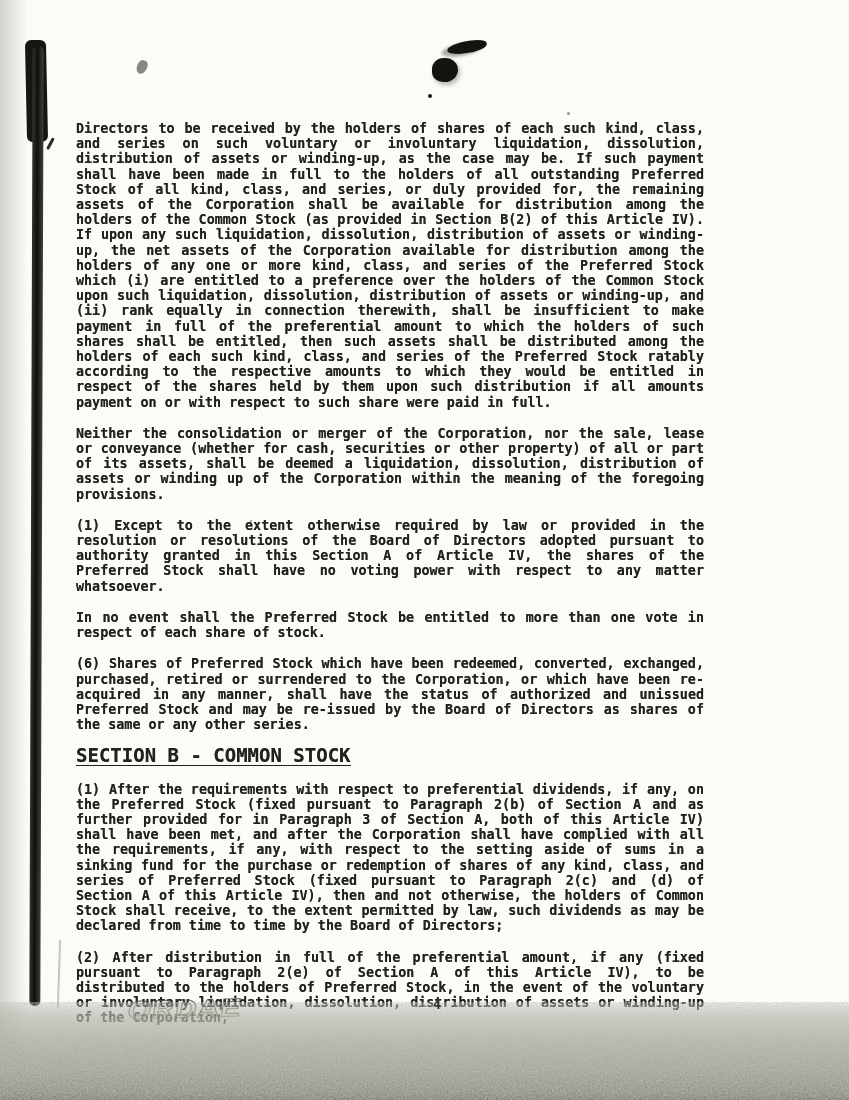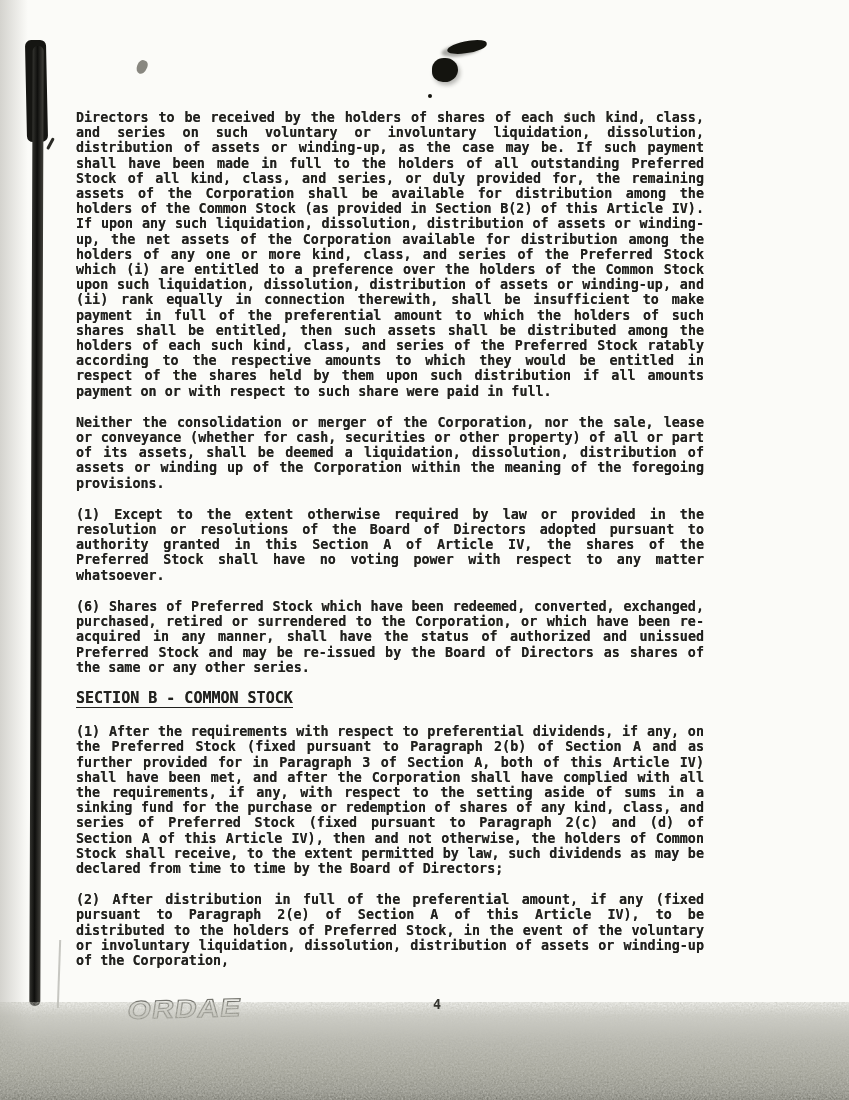--- a/index.html
+++ b/index.html
@@ -62,23 +62,23 @@
   .speck { position: absolute; background: rgba(60,60,55,.55); border-radius: 50%; z-index: 2; }
 
   
   .content {
     position: absolute; left: 76px; top: 106px; width: 628px;
     font-size: 13.4px; line-height: 15.2px; font-weight: bold;
     color: #21211e; text-align: justify;
     text-shadow: 0 0 .5px rgba(33,33,30,.65);
     z-index: 3;
   }
-  .content p { margin: 4px 0 16px 0; }
+  .content p { margin: 15px 0 16px 0; }
   .content h2 {
-    font-size: 15px; line-height: 15.2px; margin: 0 0 16px 0;
+    font-size: 19px; line-height: 15.2px; margin: 0 0 16px 0;
     font-weight: bold; display: block;
   }
   .content h2 span {
     display: inline-block; border-bottom: 1.6px solid #21211e; padding-bottom: 1px;
   }
 
   .page-number {
     position: absolute; left: 433px; top: 997px;
     font-size: 13.4px; font-weight: bold; color: #34342f;
     z-index: 6;
@@ -124,20 +124,21 @@
   <div class="smudge tick-mark"></div>
   <div class="streak"></div>
   <div class="speck" style="left:567px;top:112px;width:3px;height:3px;"></div>
   <div class="speck" style="left:700px;top:300px;width:2px;height:2px;"></div>
   <div class="speck" style="left:250px;top:520px;width:2px;height:2px;"></div>
 
   <main class="content">
     <p>Directors to be received by the holders of shares of each such kind, class, and series on such voluntary or involuntary liquidation, dissolution, distribution of assets or winding-up, as the case may be.  If such payment shall have been made in full to the holders of all outstanding Preferred Stock of all kind, class, and series, or duly provided for, the remaining assets of the Corporation shall be available for distribution among the holders of the Common Stock (as provided in Section B(2) of this Article IV).  If upon any such liquidation, dissolution, distribution of assets or winding-up, the net assets of the Corporation available for distribution among the holders of any one or more kind, class, and series of the Preferred Stock which (i) are entitled to a preference over the holders of the Common Stock upon such liquidation, dissolution, distribution of assets or winding-up, and (ii) rank equally in connection therewith, shall be insufficient to make payment in full of the preferential amount to which the holders of such shares shall be entitled, then such assets shall be distributed among the holders of each such kind, class, and series of the Preferred Stock ratably according to the respective amounts to which they would be entitled in respect of the shares held by them upon such distribution if all amounts payment on or with respect to such share were paid in full.</p>
     <p>Neither the consolidation or merger of the Corporation, nor the sale, lease or conveyance (whether for cash, securities or other property) of all or part of its assets, shall be deemed a liquidation, dissolution, distribution of assets or winding up of the Corporation within the meaning of the foregoing provisions.</p>
     <p>(1)  Except to the extent otherwise required by law or provided in the resolution or resolutions of the Board of Directors adopted pursuant to authority granted in this Section A of Article IV, the shares of the Preferred Stock shall have no voting power with respect to any matter whatsoever.</p>
+    <p>In no event shall the Preferred Stock be entitled to more than one vote in respect of each share of stock.</p>
     <p>(6)  Shares of Preferred Stock which have been redeemed, converted, exchanged, purchased, retired or surrendered to the Corporation, or which have been re-acquired in any manner, shall have the status of authorized and unissued Preferred Stock and may be re-issued by the Board of Directors as shares of the same or any other series.</p>
 
     <h2><span>SECTION B - COMMON STOCK</span></h2>
 
     <p>(1)  After the requirements with respect to preferential dividends, if any, on the Preferred Stock (fixed pursuant to Paragraph 2(b) of Section A and as further provided for in Paragraph 3 of Section A, both of this Article IV) shall have been met, and after the Corporation shall have complied with all the requirements, if any, with respect to the setting aside of sums in a sinking fund for the purchase or redemption of shares of any kind, class, and series of Preferred Stock (fixed pursuant to Paragraph 2(c) and (d) of Section A of this Article IV), then and not otherwise, the holders of Common Stock shall receive, to the extent permitted by law, such dividends as may be declared from time to time by the Board of Directors;</p>
     <p>(2)  After distribution in full of the preferential amount, if any (fixed pursuant to Paragraph 2(e) of Section A of this Article IV), to be distributed to the holders of Preferred Stock, in the event of the voluntary or involuntary liquidation, dissolution, distribution of assets or winding-up of the Corporation,</p>
   </main>
 
   <div class="stamp">ORDAE</div>
 

